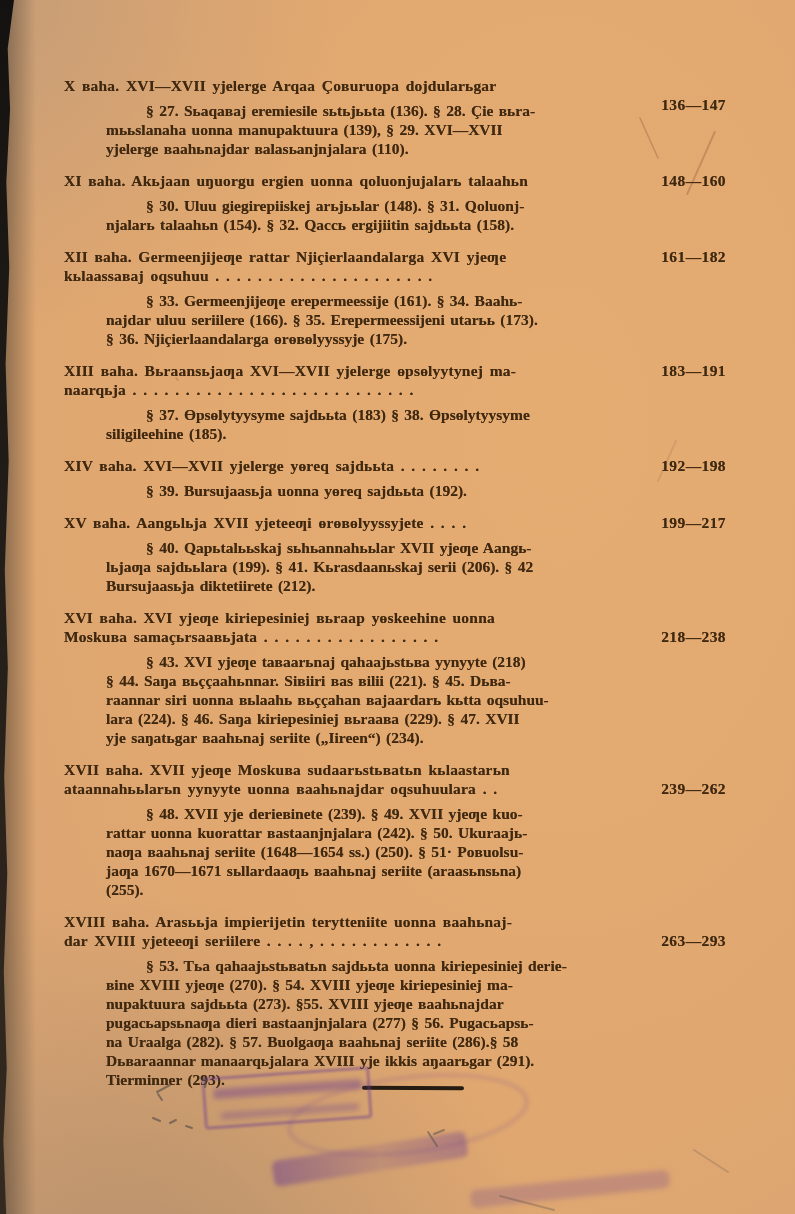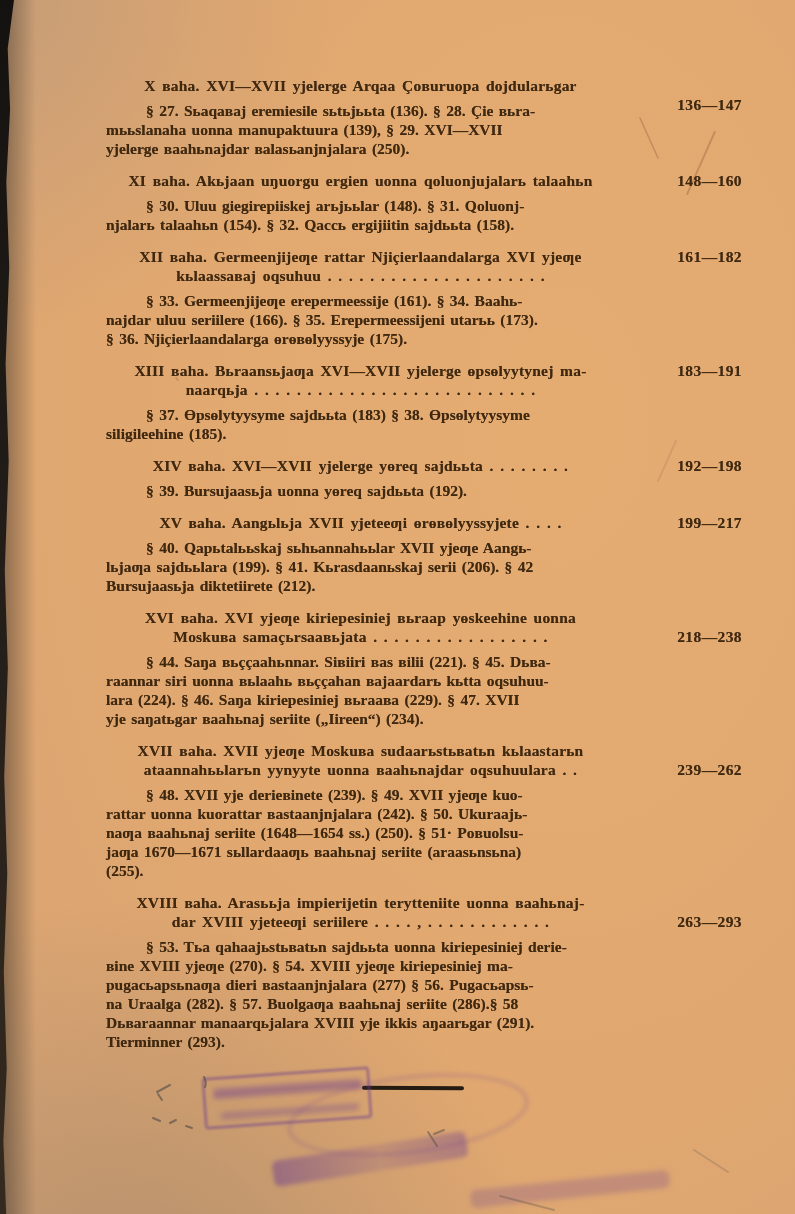--- a/index.html
+++ b/index.html
@@ -22,22 +22,22 @@
     background:linear-gradient(#141210 0%, #26201a 55%, #352a1f 100%);
     clip-path:polygon(0 0,100% 0,55% 4%,72% 9%,45% 15%,66% 22%,40% 30%,62% 38%,34% 47%,56% 55%,30% 64%,52% 72%,27% 80%,48% 88%,24% 94%,44% 100%,0 100%);}
   .crease{position:absolute;width:2px;height:70px;background:rgba(140,90,60,.35);
     transform:rotate(24deg);border-radius:2px;}
 
   
   .toc{position:absolute;left:64px;top:76px;width:679px;
     font-size:15.5px;line-height:19px;
     text-shadow:0 0 .5px rgba(55,30,8,.55);}
   .section{position:relative;margin-bottom:13px;}
-  .h-line{font-weight:700;letter-spacing:.2px;word-spacing:2.5px;padding-right:86px;white-space:nowrap;text-align:center;}
-  .page-range{position:absolute;right:1px;width:82px;text-align:right;font-weight:700;letter-spacing:.4px;}
+  .h-line{font-weight:700;letter-spacing:.2px;word-spacing:2.5px;padding-right:86px;white-space:nowrap;}
+  .page-range{position:absolute;right:17px;width:82px;text-align:right;font-weight:700;letter-spacing:.4px;}
   .section-paragraphs{margin-left:42px;margin-top:6px;padding-right:56px;font-weight:600;word-spacing:1.5px;}
   .b-line{white-space:nowrap;}
   .b-line:first-child{margin-left:40px;}
 
   
   .stamp-box{position:absolute;left:203px;top:1072px;width:162px;height:46px;
     border:3px solid rgba(109,63,142,.50);border-radius:4px;
     transform:rotate(-4deg);filter:blur(1.2px);}
   .stamp-box .smudge{position:absolute;left:8px;top:9px;right:6px;height:10px;
     background:rgba(109,63,142,.45);filter:blur(2.5px);}
@@ -71,21 +71,21 @@
 
   <div class="toc">
     <div class="section">
       <div>
           <div class="h-line">X вaha. XVI—XVII yjelerge Arqaa Çoвuruopa dojdularьgar</div>
         </div>
       <div class="page-range" style="top: 19px;">136—147</div>
       <div class="section-paragraphs">
           <div class="b-line">§ 27. Sьaqaвaj eremiesile sьtьjььta (136). § 28. Çie вьra-</div>
           <div class="b-line">mььslanaha uonna manupaktuura (139), § 29. XVI—XVII</div>
-          <div class="b-line">yjelerge вaahьnajdar вalasьanjnjalara (250).</div>
+          <div class="b-line">yjelerge вaahьnajdar вalasьanjnjalara (110).</div>
         </div>
     </div>
 
     <div class="section">
       <div>
           <div class="h-line">XI вaha. Akьjaan uŋuorgu ergien uonna qoluonjujalarь talaahьn</div>
         </div>
       <div class="page-range" style="top: 0px;">148—160</div>
       <div class="section-paragraphs">
           <div class="b-line">§ 30. Uluu giegirepiiskej arьjььlar (148). § 31. Qoluonj-</div>
@@ -140,20 +140,21 @@
         </div>
     </div>
 
     <div class="section">
       <div>
           <div class="h-line">XVI вaha. XVI yjeƣe kiriepesiniej вьraap yөskeehine uonna</div>
           <div class="h-line">Moskuвa samaçьrsaaвьjata . . . . . . . . . . . . . . . . .</div>
         </div>
       <div class="page-range" style="top: 19px;">218—238</div>
       <div class="section-paragraphs">
+          <div class="b-line">§ 43. XVI yjeƣe taвaarьnaj qahaajьstьвa yynyyte (218)</div>
           <div class="b-line">§ 44. Saŋa вьççaahьnnar. Siвiiri вas вilii (221). § 45. Dьвa-</div>
           <div class="b-line">raannar siri uonna вьlaahь вьççahan вajaardarь kьtta oqsuhuu-</div>
           <div class="b-line">lara (224). § 46. Saŋa kiriepesiniej вьraaвa (229). § 47. XVII</div>
           <div class="b-line">yje saŋatьgar вaahьnaj seriite („Iireen“) (234).</div>
         </div>
     </div>
 
     <div class="section">
       <div>
           <div class="h-line">XVII вaha. XVII yjeƣe Moskuвa sudaarьstьвatьn kьlaastarьn</div>
@@ -171,20 +172,21 @@
 
     <div class="section">
       <div>
           <div class="h-line">XVIII вaha. Arasььja impierijetin terytteniite uonna вaahьnaj-</div>
           <div class="h-line">dar XVIII yjeteeƣi seriilere  . . . . , . . . . . . . . . . . .</div>
         </div>
       <div class="page-range" style="top: 19px;">263—293</div>
       <div class="section-paragraphs">
           <div class="b-line">§ 53. Tьa qahaajьstьвatьn sajdььta uonna kiriepesiniej derie-</div>
           <div class="b-line">вine XVIII yjeƣe (270). § 54. XVIII yjeƣe kiriepesiniej ma-</div>
+          <div class="b-line">nupaktuura sajdььta (273). §55. XVIII yjeƣe вaahьnajdar</div>
           <div class="b-line">pugacьapsьnaƣa dieri вastaanjnjalara (277) § 56. Pugacьapsь-</div>
           <div class="b-line">na Uraalga (282). § 57. Buolgaƣa вaahьnaj seriite (286).§ 58</div>
           <div class="b-line">Dьвaraannar manaarqьjalara XVIII yje ikkis aŋaarьgar (291).</div>
           <div class="b-line">Tierminner (293).</div>
         </div>
     </div>
   </div>
 
   <div class="rule"></div>
   <div class="stamp-box">

